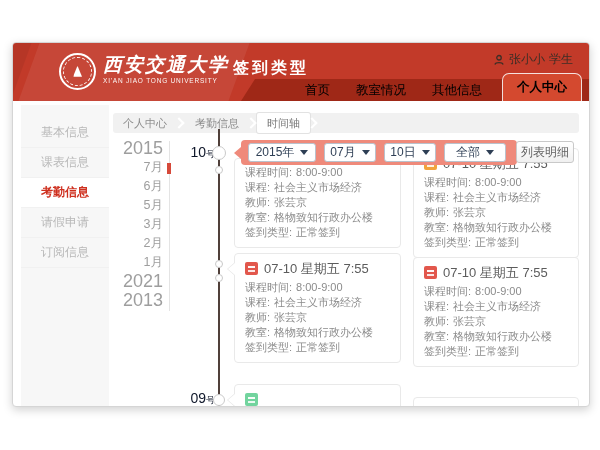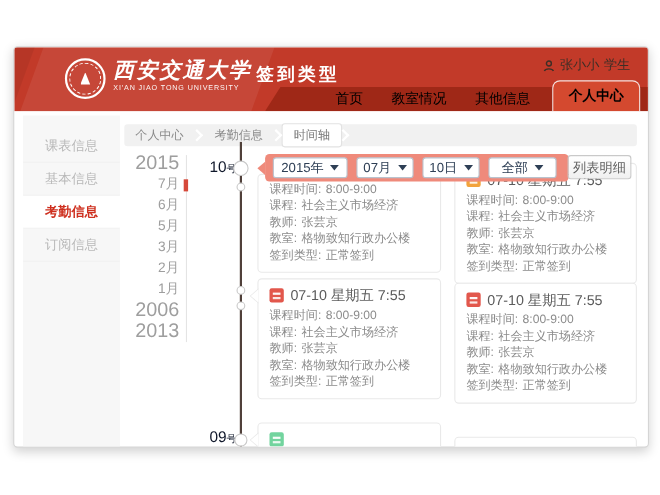--- a/index.html
+++ b/index.html
@@ -133,44 +133,45 @@
 
     <div class="nav">
       <div class="nav-link">首页</div>
       <div class="nav-link">教室情况</div>
       <div class="nav-link">其他信息</div>
       <div class="nav-tab">个人中心</div>
     </div>
   </div>
 
   <div class="sidebar">
+    <div class="side-item">基本信息</div>
     <div class="side-item">课表信息</div>
-    <div class="side-item">基本信息</div>
     <div class="side-item active">考勤信息</div>
+    <div class="side-item">请假申请</div>
     <div class="side-item">订阅信息</div>
   </div>
 
   <div class="breadcrumb">
     <span class="crumb">个人中心</span>
     <span class="crumb-sep"></span>
     <span class="crumb">考勤信息</span>
     <span class="crumb-sep"></span>
     <span class="crumb active">时间轴</span>
     <span class="crumb-sep"></span>
   </div>
 
   <div class="years">
     <div class="year">2015</div>
     <div class="month">7月</div>
     <div class="month">6月</div>
     <div class="month">5月</div>
     <div class="month">3月</div>
     <div class="month">2月</div>
     <div class="month">1月</div>
-    <div class="year">2006</div>
+    <div class="year">2021</div>
     <div class="year">2013</div>
   </div>
   <div class="years-line"></div>
   <div class="month-tick"></div>
 
   <div class="day-marker" style="top:100px">
     <span class="day-num">10</span><span class="day-suffix">号</span>
   </div>
   <div class="day-marker" style="top:346px">
     <span class="day-num">09</span><span class="day-suffix">号</span>

